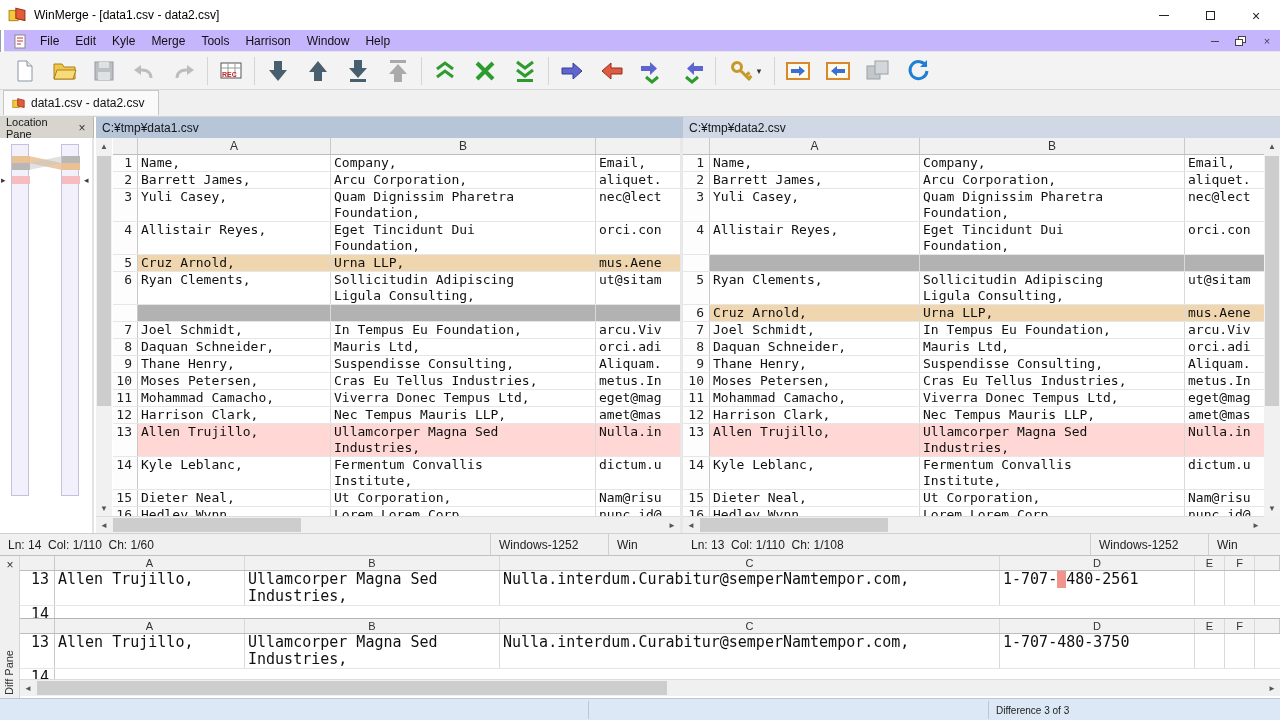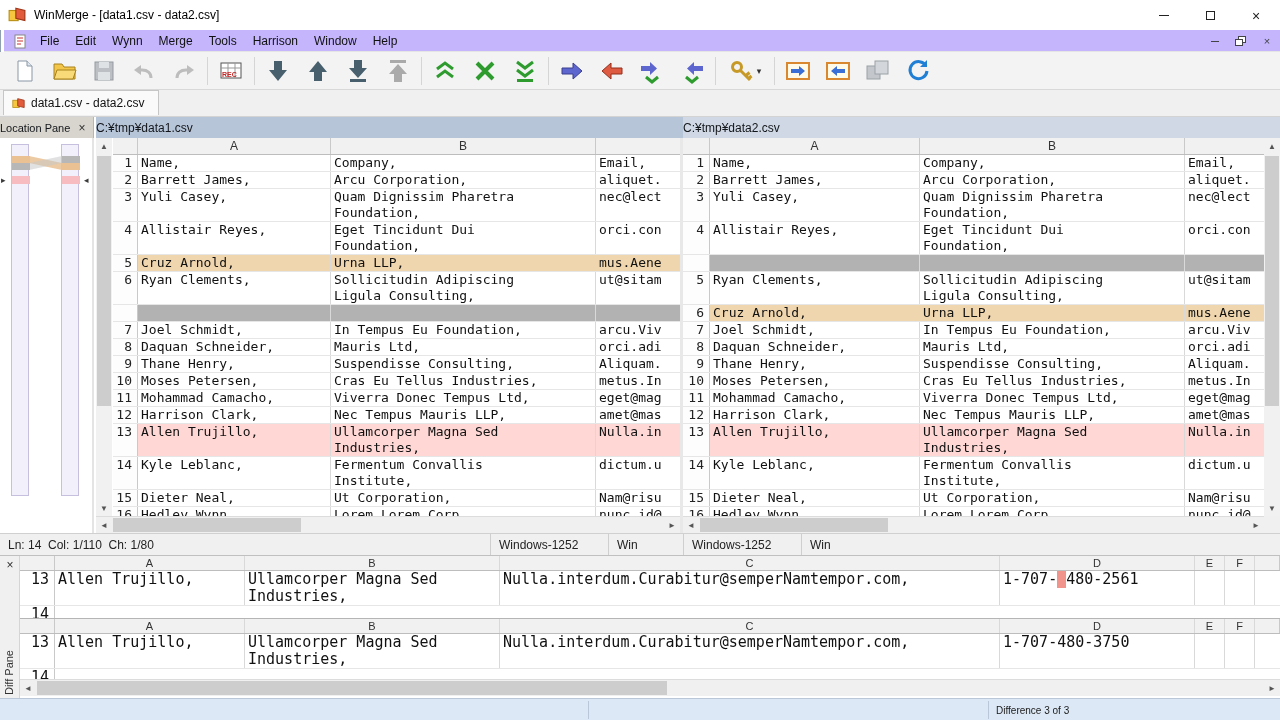--- a/index.html
+++ b/index.html
@@ -30,21 +30,21 @@
   .tbtn.wide { width:52px; }
   .tbtn .dd { font-size:9px; color:#333; margin-left:2px; }
   .tsep { width:1px; height:28px; background:#d5d5d5; margin:0 3px; }
 
   
   #tabbar { position:absolute; left:0; top:90px; width:1280px; height:27px; background:#f0f0f0; border-bottom:1px solid #d3d3d3; display:flex; align-items:flex-start; padding-left:3px; }
   #tab { height:25px; background:#fafafa; border:1px solid #c6c6c6; border-bottom:none; display:flex; align-items:center; gap:6px; padding:0 14px 0 8px; font-size:12px; color:#111; }
 
   
   #headerrow { position:absolute; left:0; top:117px; width:1280px; height:21px; }
-  .phdr { position:absolute; top:0; height:21px; display:flex; align-items:center; font-size:12px; color:#13161a; }
+  .phdr { position:absolute; top:0; height:21px; display:flex; align-items:center; font-size:12px; color:#13161a; padding-left:6px; }
   #loc-header { left:0; width:94px; background:#d8d5ce; border-right:1px solid #b8b5ad; font-size:11px; justify-content:space-between; padding-right:4px; }
   #hdr-left  { left:96px; width:695px; background:#b7c5d9; border-right:2px solid #e8e8e8; }
   #hdr-right { left:683px; width:597px; background:#cfd8e4; }
   .xbtn { background:transparent; border:none; font-size:12px; color:#333; width:14px; height:14px; line-height:12px; }
 
   
   #main { position:absolute; left:0; top:138px; width:1280px; height:395px; background:#fff; }
   #locmap { position:absolute; left:0; top:0; width:94px; height:395px; background:#fff; border-right:2px solid #e4e4e4; }
   .mbar { position:absolute; width:18px; top:6px; height:352px; background:#f2f0fa; border:1px solid #c6c0de; }
   .mband { position:absolute; width:18px; }
@@ -136,21 +136,21 @@
     </div>
   </div>
 
   <div id="menubar">
     <svg class="menuicon" width="16" height="16" viewBox="0 0 16 16">
         <rect x="3" y="2" width="10" height="13" fill="#fff" stroke="#888"></rect>
         <path d="M5 5h6M5 8h6M5 11h4" stroke="#c33"></path>
       </svg>
     <button class="menuitem">File</button>
     <button class="menuitem">Edit</button>
-    <button class="menuitem">Wynn</button>
+    <button class="menuitem">Kyle</button>
     <button class="menuitem">Merge</button>
     <button class="menuitem">Tools</button>
     <button class="menuitem">Harrison</button>
     <button class="menuitem">Window</button>
     <button class="menuitem">Help</button>
     <div id="mdi-btns">
       <button class="mdibtn">
           <span class="minbar"></span>
         </button>
       <button class="mdibtn">
@@ -603,25 +603,26 @@
     <div class="hscroll" style="left:683px;width:581px">
       <button class="sbtn" style="left:0">◄</button>
       <div class="hthumb" style="left:17px;width:188px"></div>
       <button class="sbtn" style="right:0">►</button>
     </div>
     <div id="scroll-corner"></div>
   </div>
 
   <div id="statusrow">
     <div class="pstatus" style="left:0;width:680px">
-      <div class="ps-main">Ln: 14  Col: 1/110  Ch: 1/80</div>
+      <div class="ps-main">Ln: 14  Col: 1/110  Ch: 1/60</div>
       <div class="ps-sec ps-enc">Windows-1252</div>
       <div class="ps-sec ps-eol">Win</div>
     </div>
     <div class="pstatus" style="left:683px;width:597px">
+      <div class="ps-main">Ln: 13  Col: 1/110  Ch: 1/108</div>
       <div class="ps-sec ps-enc">Windows-1252</div>
       <div class="ps-sec ps-eol">Win</div>
     </div>
   </div>
 
   <div id="diffpane">
     <div id="diffstrip">
       <button class="xbtn"><span>×</span></button>
       <span id="difflabel">Diff Pane</span>
     </div>

